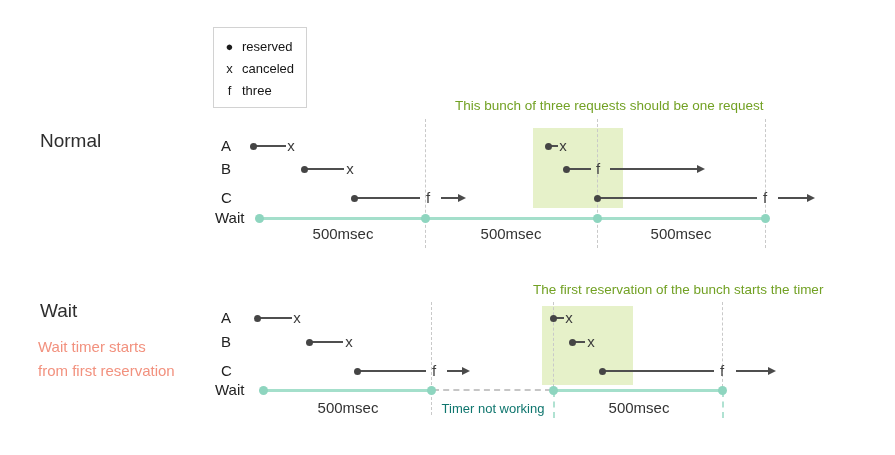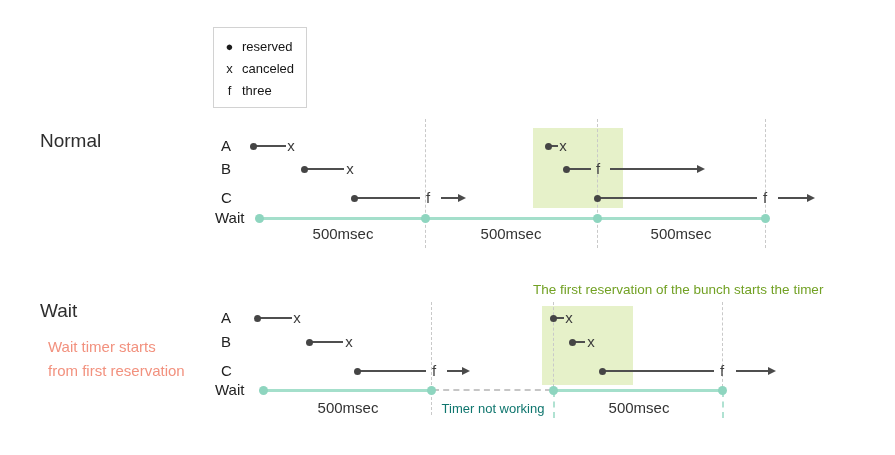--- a/index.html
+++ b/index.html
@@ -46,20 +46,21 @@
       <span class="legend-glyph">x</span>
       <span class="legend-label">canceled</span>
     </div>
     <div class="legend-item">
       <span class="legend-glyph">f</span>
       <span class="legend-label">three</span>
     </div>
   </div>
 
   <div class="sec-title" style="left:40px;top:131px;text-align:center;">Normal</div>
+  <div class="annot" style="left:455px;top:99px;">This bunch of three requests should be one request</div>
   <div class="timeline-layer">
       <div class="hl" style="left: 533px; top: 128px; width: 90px; height: 80px;"></div>
       <div class="vdash-gray" style="left: 425px; top: 119px; height: 129px;"></div>
       <div class="vdash-gray" style="left: 597px; top: 119px; height: 129px;"></div>
       <div class="vdash-gray" style="left: 765px; top: 119px; height: 129px;"></div>
       <div class="row-label" style="left: 221px; top: 137px;">A</div>
       <div class="evline" style="left: 253px; top: 145px; width: 33px;"></div>
       <div class="dot" style="left: 250px; top: 143px;"></div>
       <div class="mark" style="left: 291px; top: 146px;">x</div>
       <div class="evline" style="left: 548px; top: 145px; width: 10px;"></div>
@@ -90,21 +91,21 @@
       <div class="waitdot" style="left: 255px; top: 214px;"></div>
       <div class="waitdot" style="left: 421px; top: 214px;"></div>
       <div class="waitdot" style="left: 593px; top: 214px;"></div>
       <div class="waitdot" style="left: 761px; top: 214px;"></div>
       <div class="seg-label" style="left: 278px; top: 225px;">500msec</div>
       <div class="seg-label" style="left: 446px; top: 225px;">500msec</div>
       <div class="seg-label" style="left: 616px; top: 225px;">500msec</div>
     </div>
 
   <div class="sec-title" style="left:40px;top:301px;">Wait</div>
-  <div class="sec-sub" style="left:38px;top:335px;margin-left:10px;">
+  <div class="sec-sub" style="left:38px;top:335px;">
     <div>Wait timer starts</div>
     <div>from first reservation</div>
   </div>
   <div class="annot" style="left:533px;top:283px;">The first reservation of the bunch starts the timer</div>
   <div class="timeline-layer">
       <div class="hl" style="left: 542px; top: 306px; width: 91px; height: 79px;"></div>
       <div class="vdash-gray" style="left: 431px; top: 302px; height: 113px;"></div>
       <div class="vdash-gray" style="left: 553px; top: 302px; height: 85px;"></div>
       <div class="vdash-gray" style="left: 722px; top: 302px; height: 85px;"></div>
       <div class="vdash-teal" style="left: 553px; top: 391px; height: 27px;"></div>

